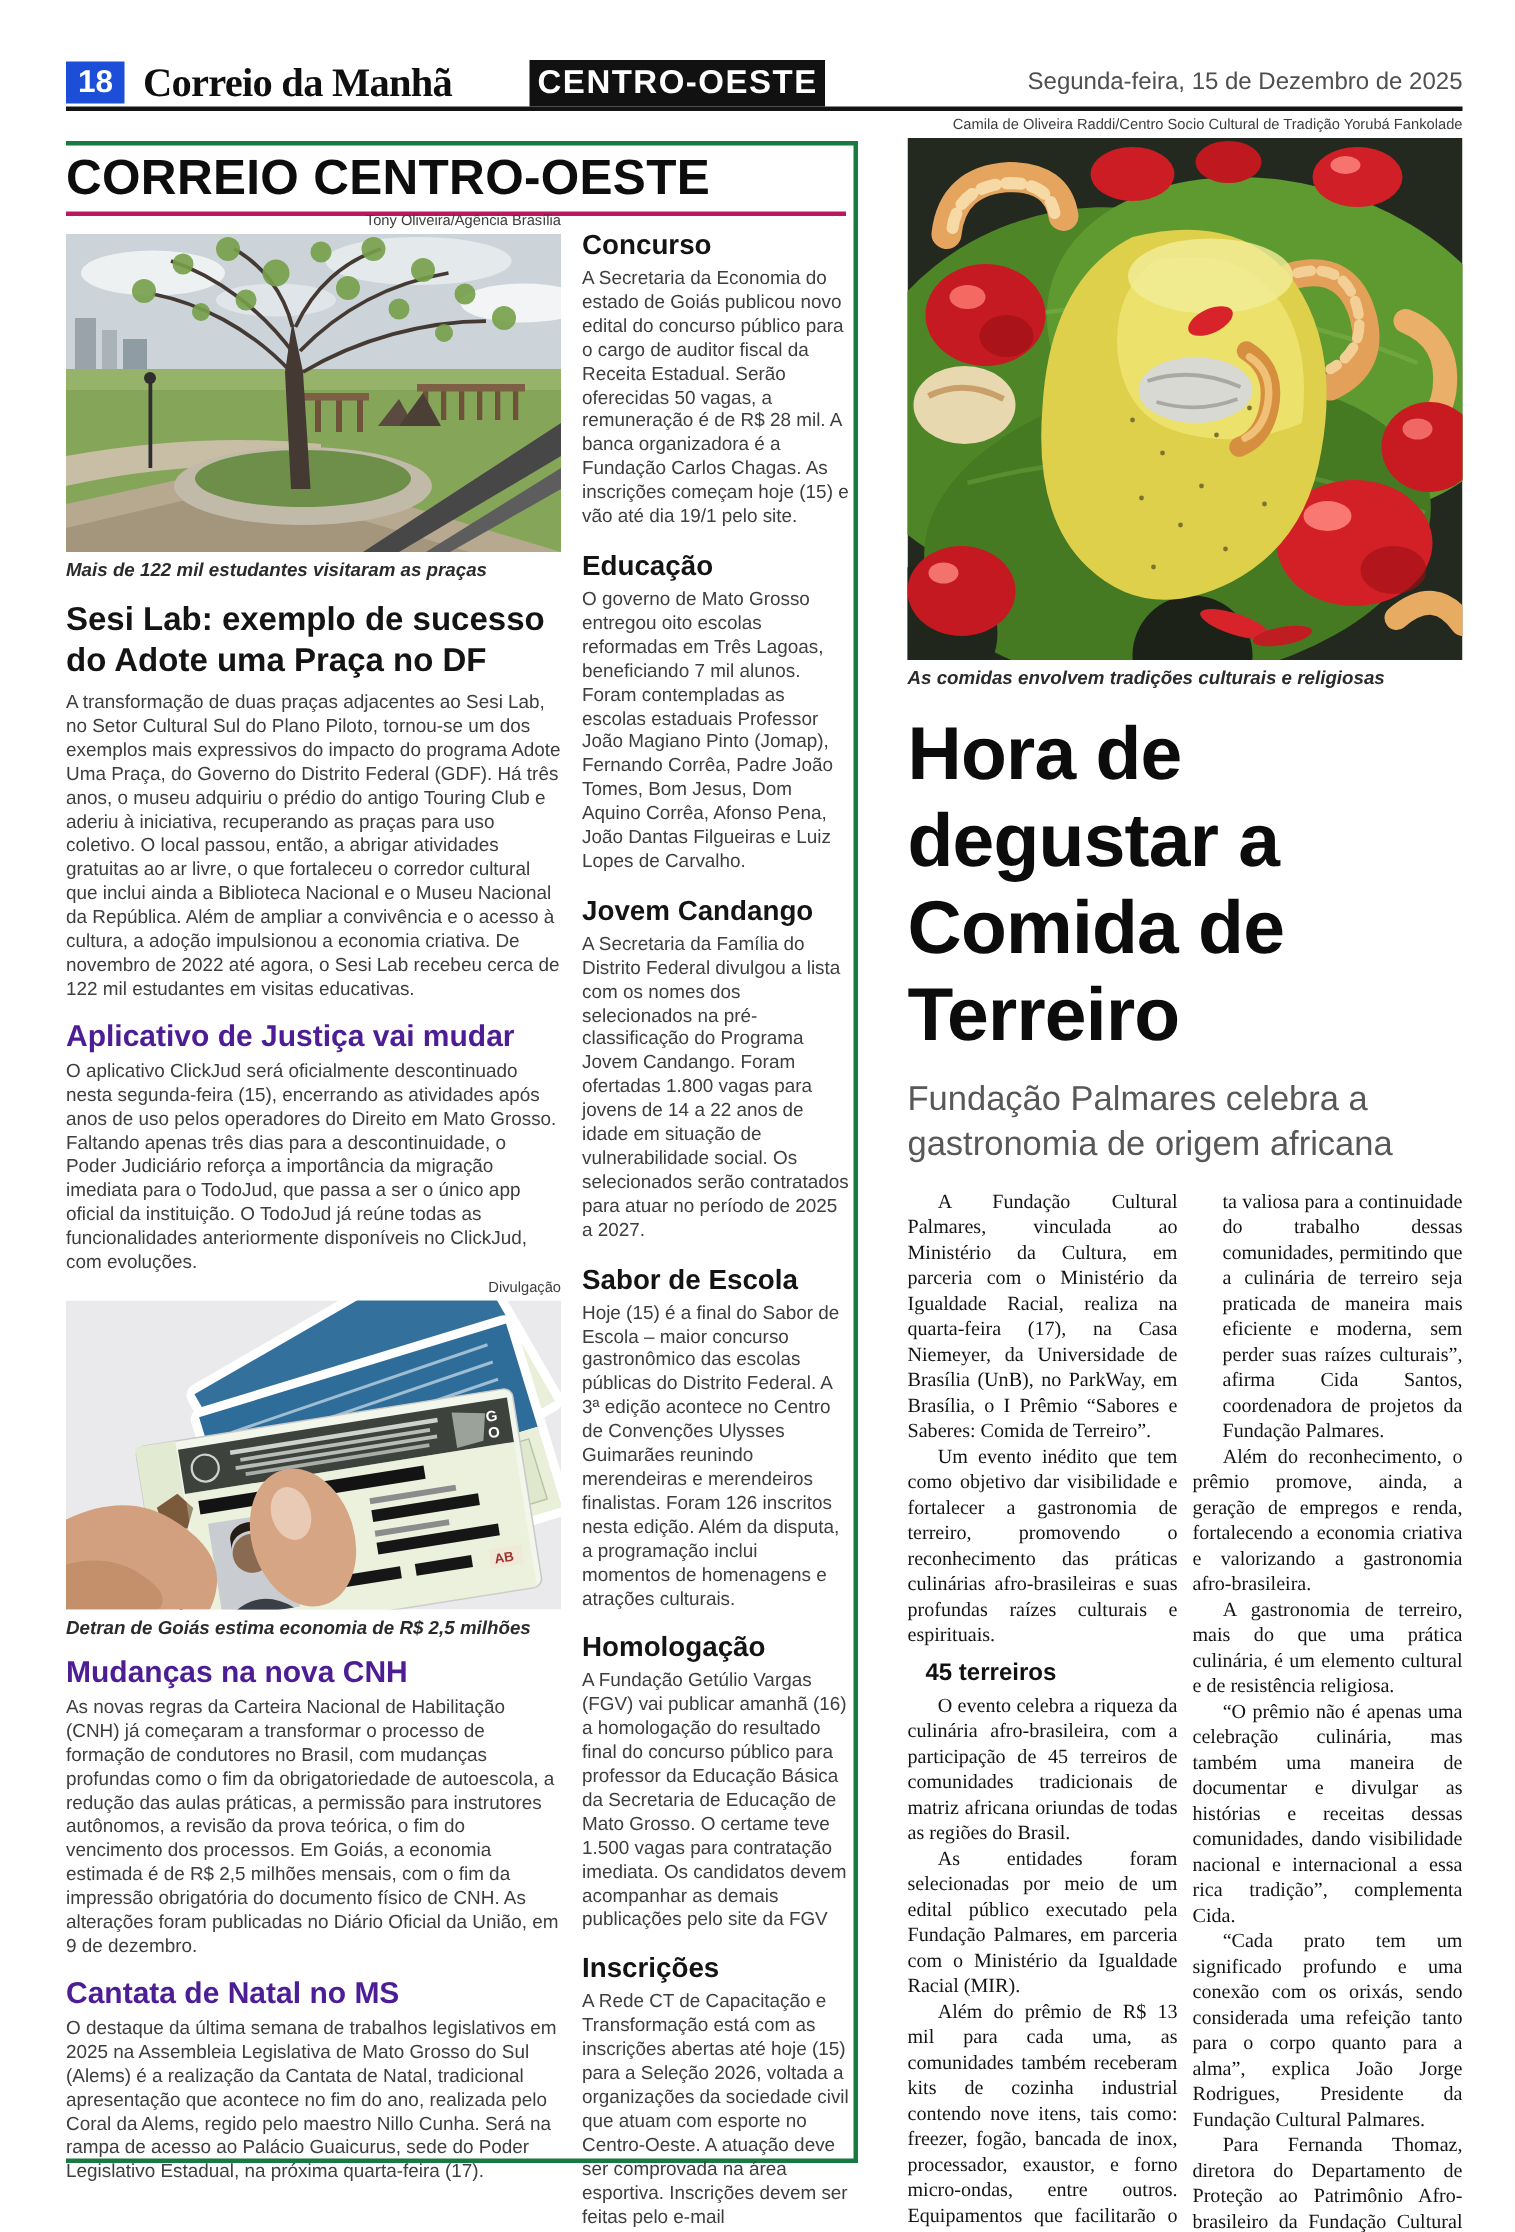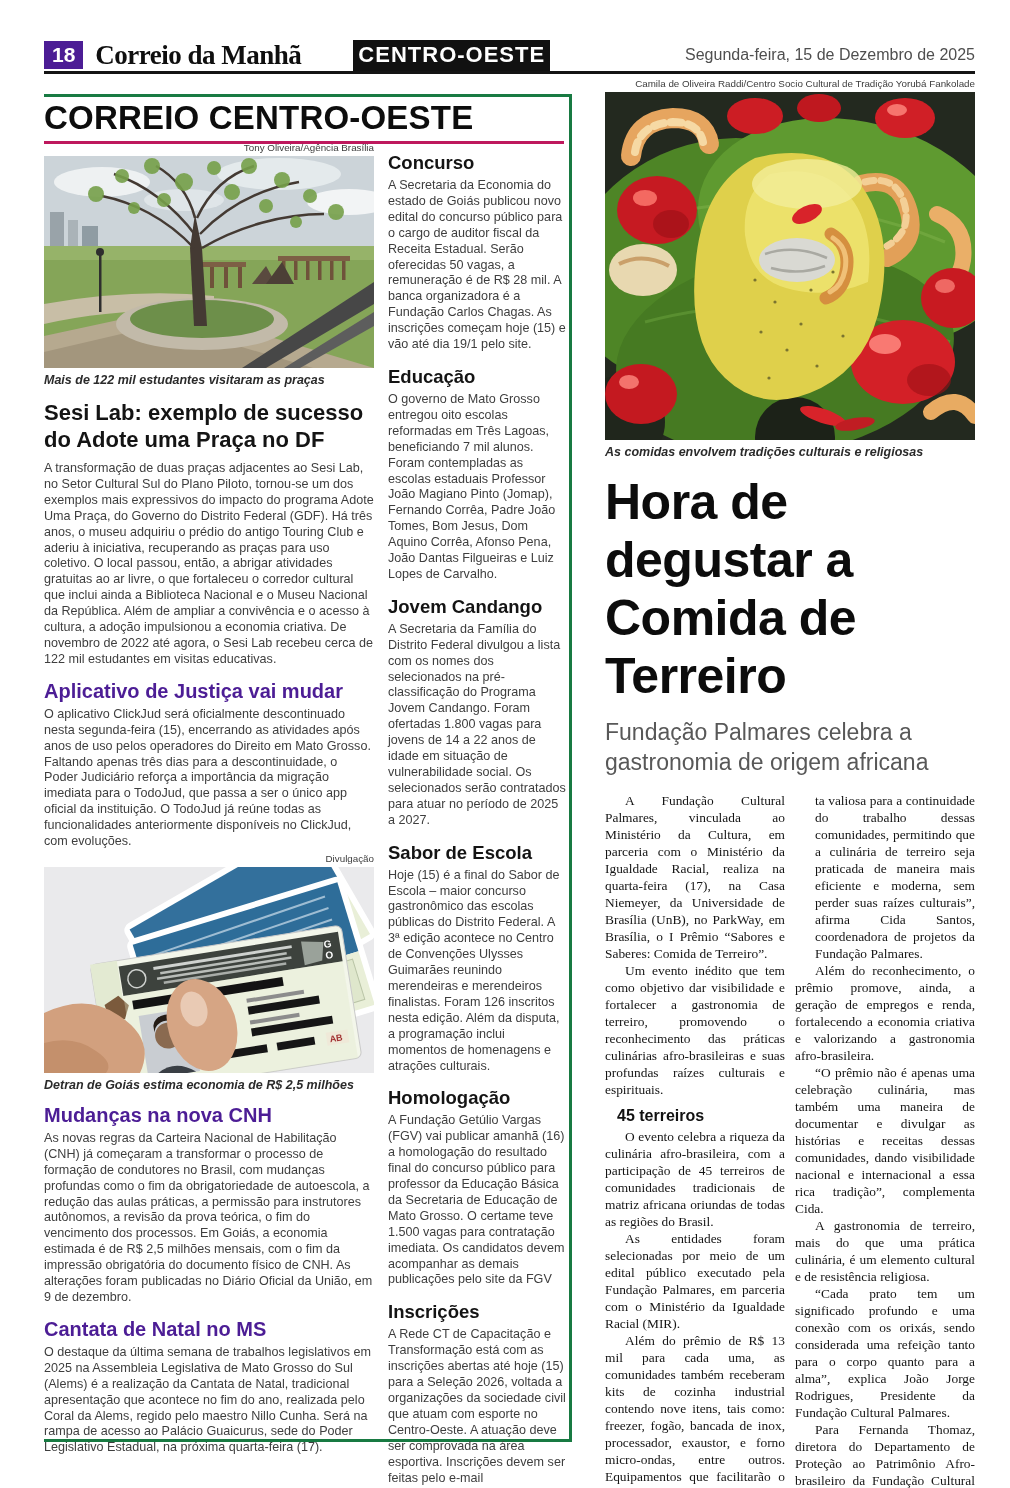--- a/index.html
+++ b/index.html
@@ -2,21 +2,21 @@
 <html lang="pt-BR"><head>
 <meta charset="utf-8">
 <style>
   * { margin:0; padding:0; box-sizing:border-box; }
   body { background:#ffffff; font-family:"Liberation Sans", sans-serif; }
   .page { position:relative; width:1010px; height:1488px; background:#fff; overflow:hidden; }
 
   
   .hdr { position:absolute; left:44px; top:40px; width:931px; height:30px;
          display:flex; align-items:center; }
-  .pagenum { background:#4c1d95; color:#fff; font-weight:700; font-size:21px;
+  .pagenum { background:#1d4ed8; color:#fff; font-weight:700; font-size:21px;
              padding:3px 8px 4px; line-height:1; }
   .masthead { font-family:"Liberation Serif", serif; font-weight:700; font-size:27px;
               color:#0f0f0f; margin-left:12px; letter-spacing:-.5px; white-space:nowrap; }
   .sectionbar { background:#111; color:#fff; font-weight:700; font-size:22px;
                 letter-spacing:1px; padding:4px 5px 5px; margin-left:52px; line-height:1; }
   .eddate { margin-left:auto; font-size:16px; color:#4f4f4f; white-space:nowrap; }
   .hdr-rule { position:absolute; left:44px; top:71px; width:931px; height:3px; background:#141414; }
 
   
   .green-box { position:absolute; left:44px; top:94px; width:528px; height:1348px;
@@ -311,21 +311,21 @@
         <p>Um evento inédito que tem como objetivo dar visibilidade e fortalecer a gastronomia de terreiro, promovendo o reconhecimento das práticas culinárias afro-brasileiras e suas profundas raízes culturais e espirituais.</p>
         <div class="crosshead">45 terreiros</div>
         <p>O evento celebra a riqueza da culinária afro-brasileira, com a participação de 45 terreiros de comunidades tradicionais de matriz africana oriundas de todas as regiões do Brasil.</p>
         <p>As entidades foram selecionadas por meio de um edital público executado pela Fundação Palmares, em parceria com o Ministério da Igualdade Racial (MIR).</p>
         <p>Além do prêmio de R$ 13 mil para cada uma, as comunidades também receberam kits de cozinha industrial contendo nove itens, tais como: freezer, fogão, bancada de inox, processador, exaustor, e forno micro-ondas, entre outros. Equipamentos que facilitarão o trabalho das lideranças religiosas das comunidades na confecção dos alimentos.</p>
 
       </div>
       <div class="acol">
         <p class="noindent">ta valiosa para a continuidade do trabalho dessas comunidades, permitindo que a culinária de terreiro seja praticada de maneira mais eficiente e moderna, sem perder suas raízes culturais”, afirma Cida Santos, coordenadora de projetos da Fundação Palmares.</p>
         <p>Além do reconhecimento, o prêmio promove, ainda, a geração de empregos e renda, fortalecendo a economia criativa e valorizando a gastronomia afro-brasileira.</p>
+        <p>A gastronomia de terreiro, mais do que uma prática culinária, é um elemento cultural e de resistência religiosa.</p>
         <p>“O prêmio não é apenas uma celebração culinária, mas também uma maneira de documentar e divulgar as histórias e receitas dessas comunidades, dando visibilidade nacional e internacional a essa rica tradição”, complementa Cida.</p>
-        <p>A gastronomia de terreiro, mais do que uma prática culinária, é um elemento cultural e de resistência religiosa.</p>
         <p>“Cada prato tem um significado profundo e uma conexão com os orixás, sendo considerada uma refeição tanto para o corpo quanto para a alma”, explica João Jorge Rodrigues, Presidente da Fundação Cultural Palmares.</p>
         <p>Para Fernanda Thomaz, diretora do Departamento de Proteção ao Patrimônio Afro-brasileiro da Fundação Cultural Palmares, esse prêmio reflete a importância que a Fundação tem com as políticas públicas voltadas para as comunidades de terreiro.</p>
       </div>
     </div>
   </div>
 
 </div>
 
 </body></html>

